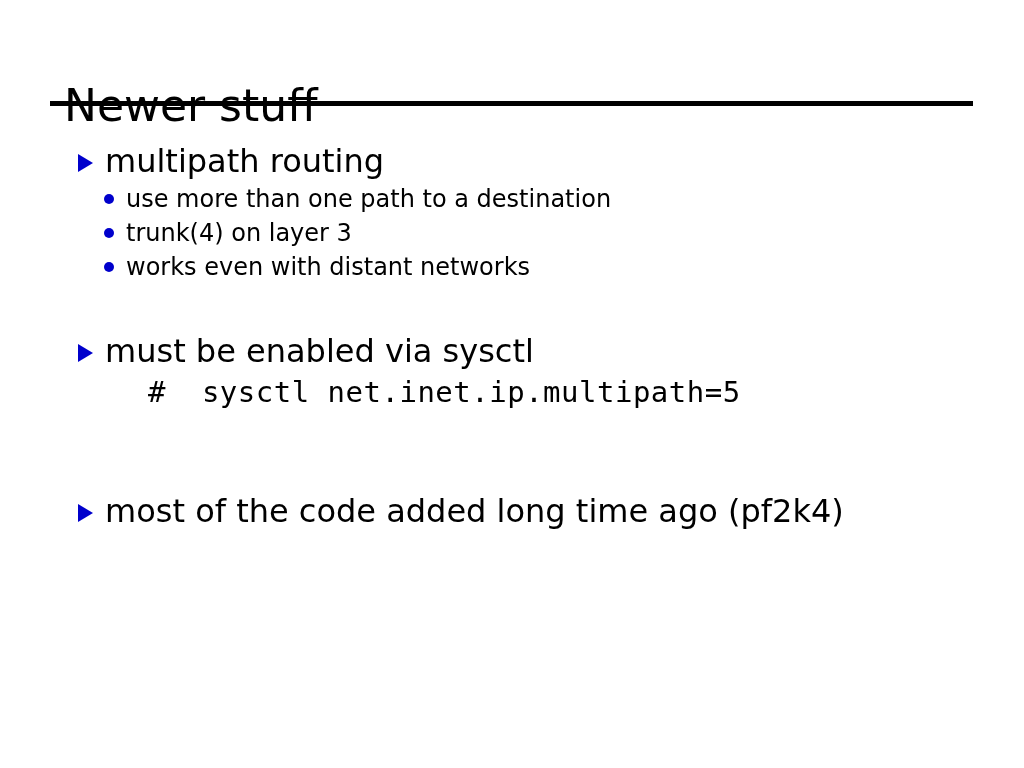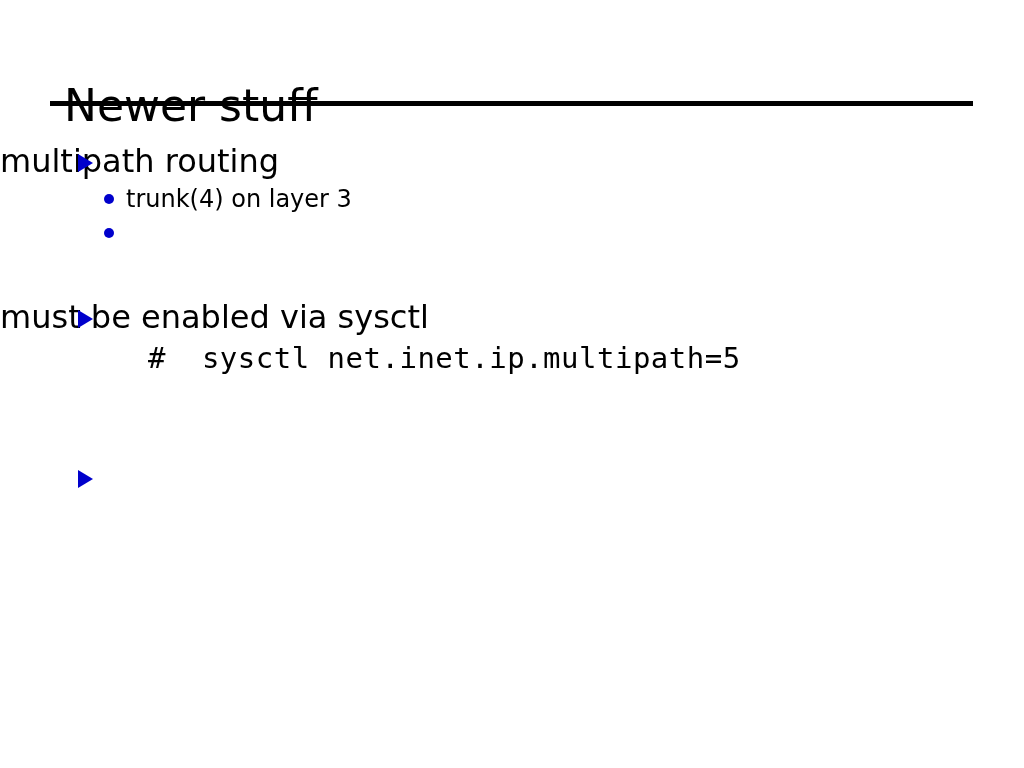--- a/index.html
+++ b/index.html
@@ -50,20 +50,21 @@
   .body-area {
     position: absolute;
     left: 0;
     top: 140px;
     width: 1024px;
   }
 
   
   .l1 {
     position: relative;
+    padding-left: 105px;
     padding-right: 40px;
     font-size: 32px;
     line-height: 42px;
     color: #000000;
     min-height: 42px;
   }
 
   .l1 .marker-tri {
     position: absolute;
     left: 78px;
@@ -119,40 +120,46 @@
 
   <div class="title-rule"></div>
 
   <div class="body-area">
 
     <div class="l1">
       <span class="marker-tri"></span>
       <span>multipath routing</span>
     </div>
 
+    <div class="l2">
+      <span class="marker-dot"></span>
+      <span>use more than one path to a destination</span>
+    </div>
 
     <div class="l2">
       <span class="marker-dot"></span>
       <span>trunk(4) on layer 3</span>
     </div>
 
     <div class="l2">
       <span class="marker-dot"></span>
+      <span>works even with distant networks</span>
     </div>
 
     <div class="spacer-md"></div>
 
     <div class="l1">
       <span class="marker-tri"></span>
       <span>must be enabled via sysctl</span>
     </div>
 
     <div class="code-line">#  sysctl net.inet.ip.multipath=5</div>
 
     <div class="spacer-lg"></div>
 
     <div class="l1">
       <span class="marker-tri"></span>
+      <span>most of the code added long time ago (pf2k4)</span>
     </div>
 
 
   </div>
 </div>
 
 </body></html>

